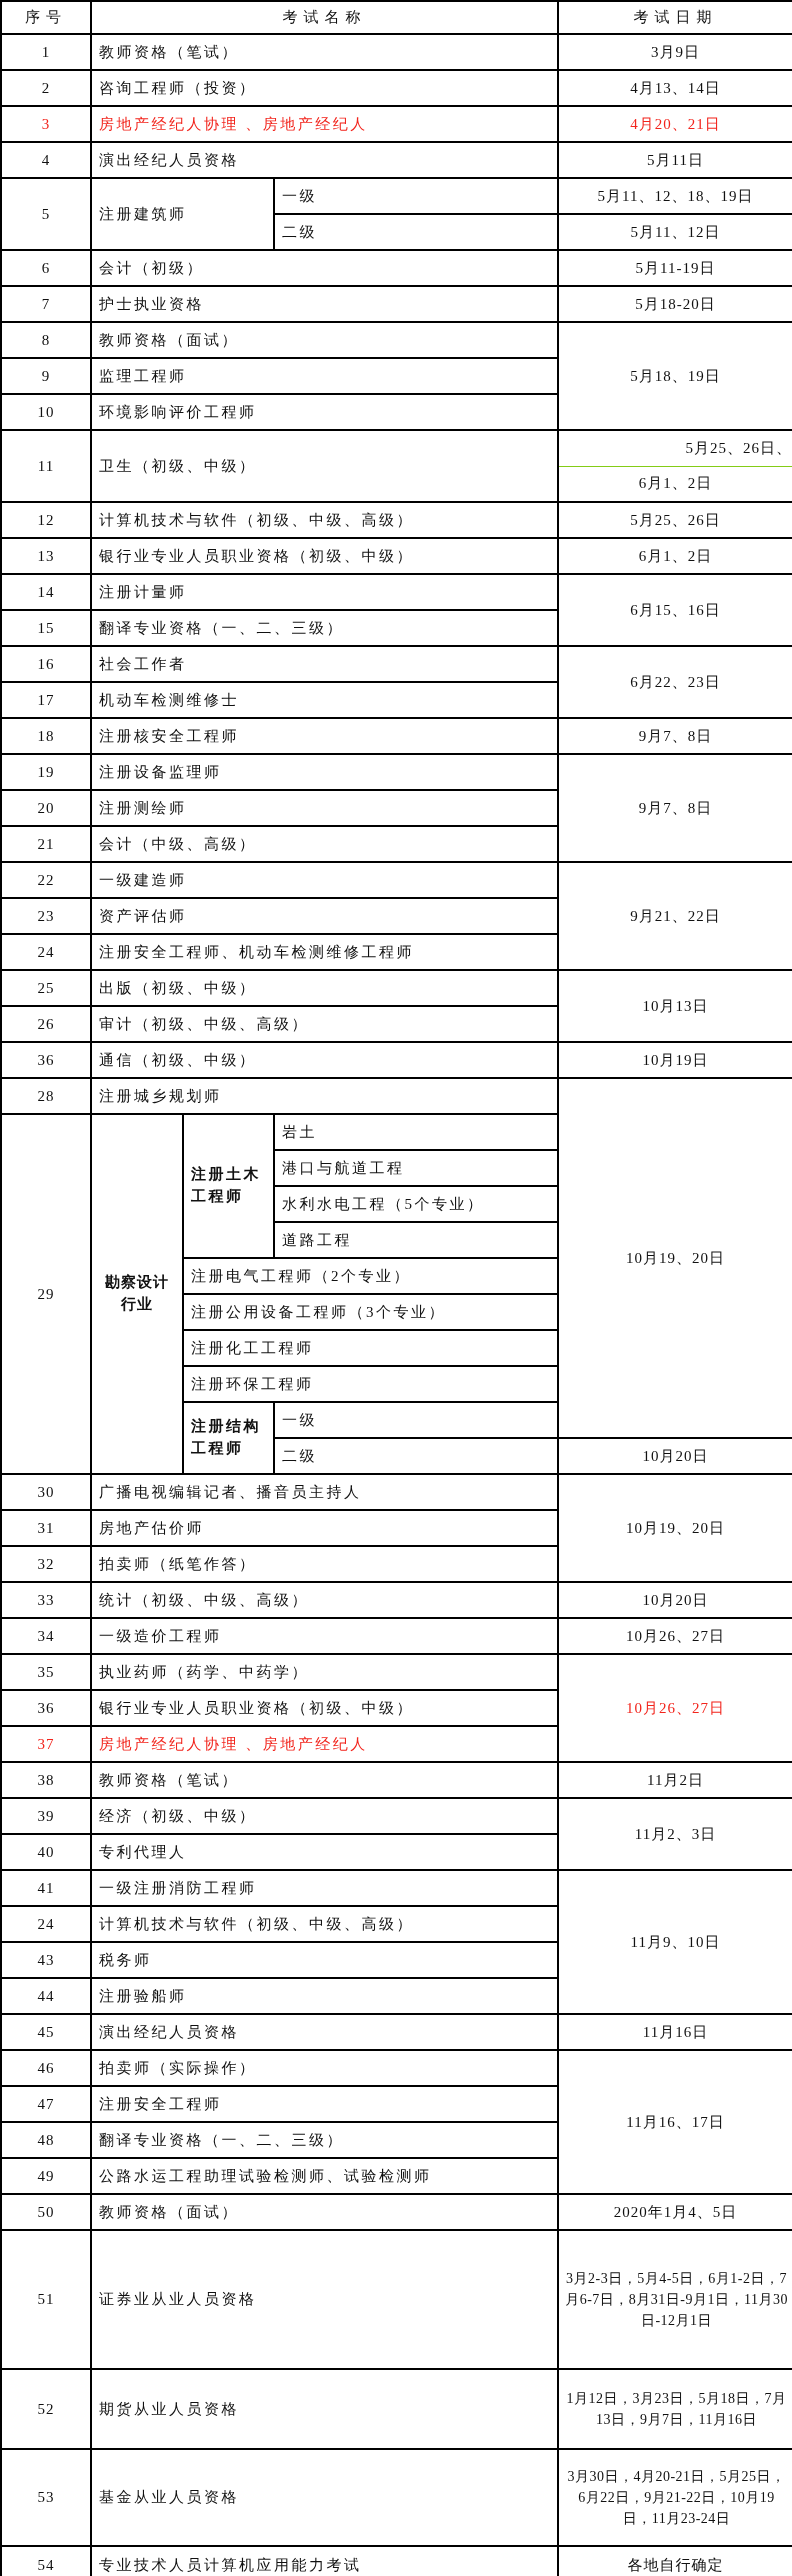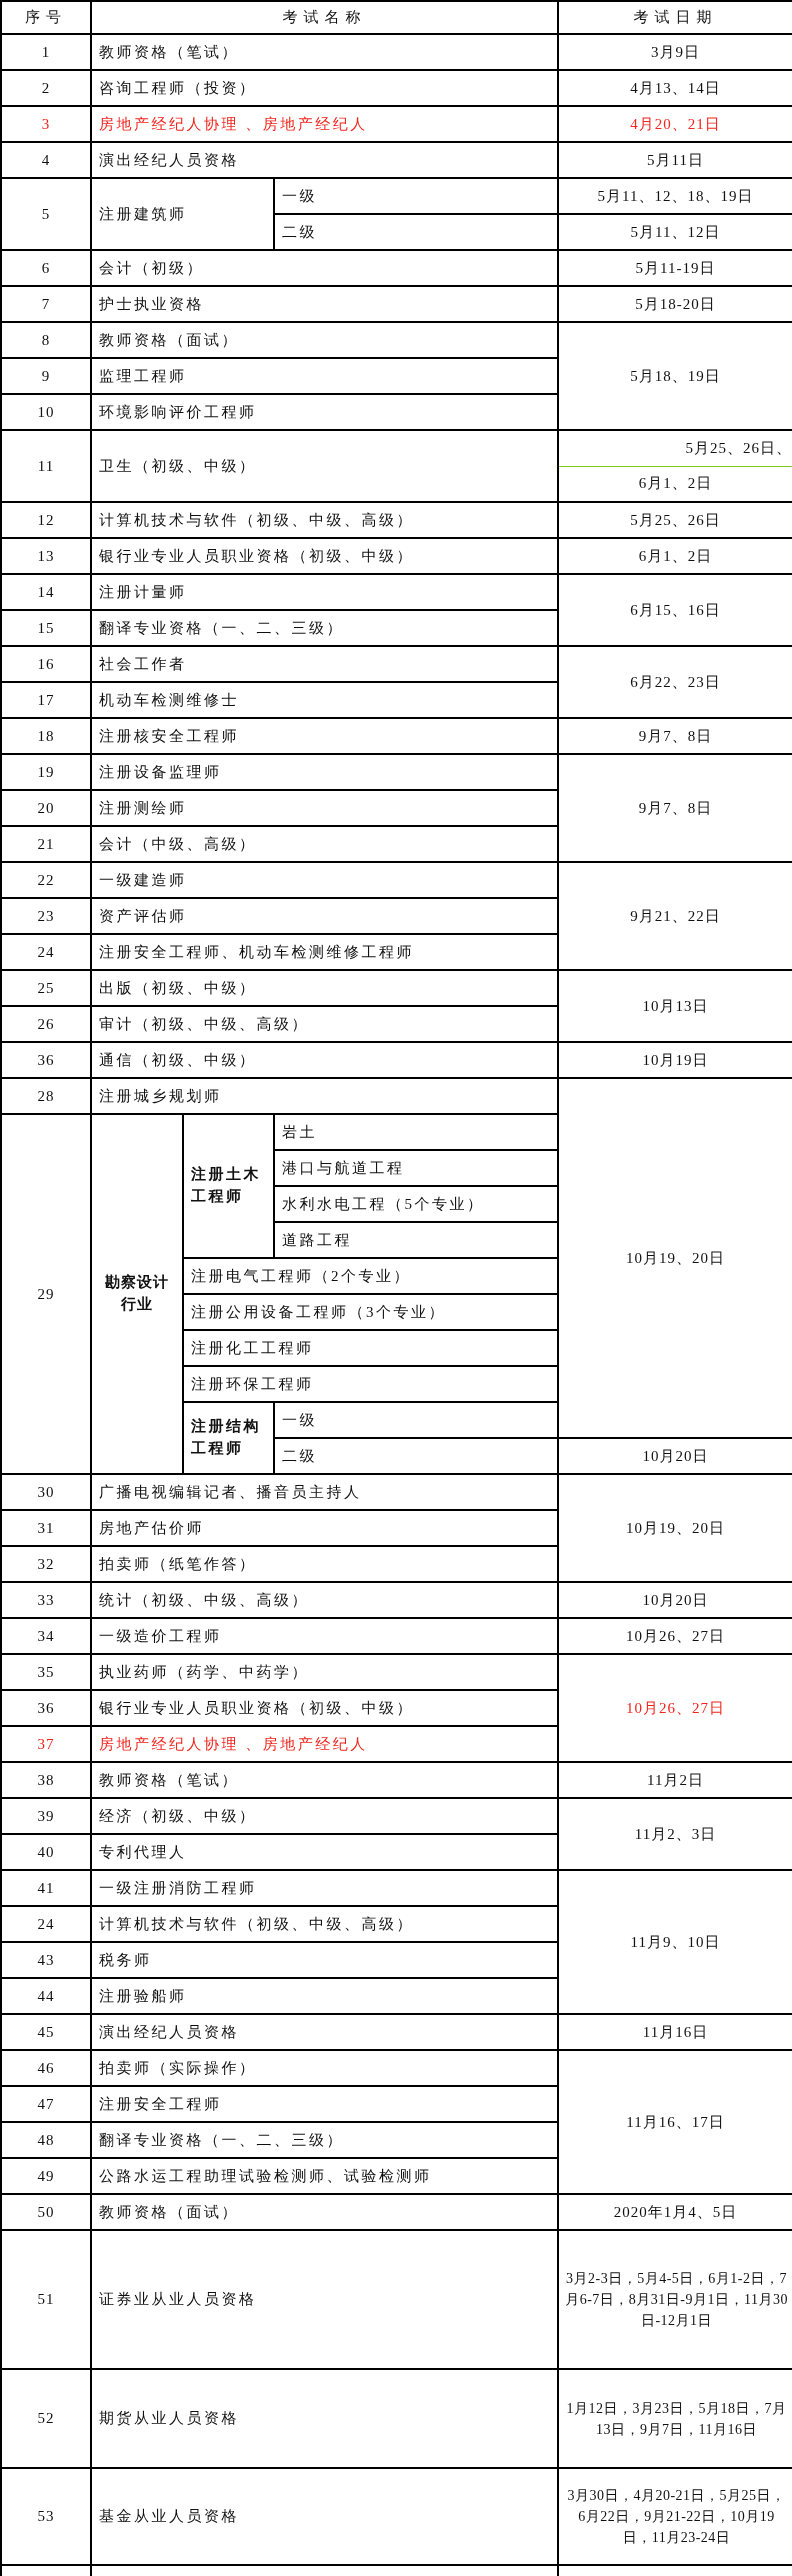--- a/index.html
+++ b/index.html
@@ -307,21 +307,21 @@
       <tr>
         <td class="ac">50</td>
         <td colspan="3" class="al">教师资格（面试）</td>
         <td class="ac">2020年1月4、5日</td>
       </tr>
       <tr style="height: 139px;">
         <td class="ac">51</td>
         <td colspan="3" class="al">证券业从业人员资格</td>
         <td class="wrap">3月2-3日，5月4-5日，6月1-2日，7月6-7日，8月31日-9月1日，11月30日-12月1日</td>
       </tr>
-      <tr style="height: 99px; margin-left: 25px;">
+      <tr style="height: 80px; margin-left: 25px;">
         <td class="ac">52</td>
         <td colspan="3" class="al">期货从业人员资格</td>
         <td class="wrap">1月12日，3月23日，5月18日，7月13日，9月7日，11月16日</td>
       </tr>
       <tr style="height: 97px;">
         <td class="ac">53</td>
         <td colspan="3" class="al">基金从业人员资格</td>
         <td class="wrap">3月30日，4月20-21日，5月25日，6月22日，9月21-22日，10月19日，11月23-24日</td>
       </tr>
       <tr style="height: 38px;">

